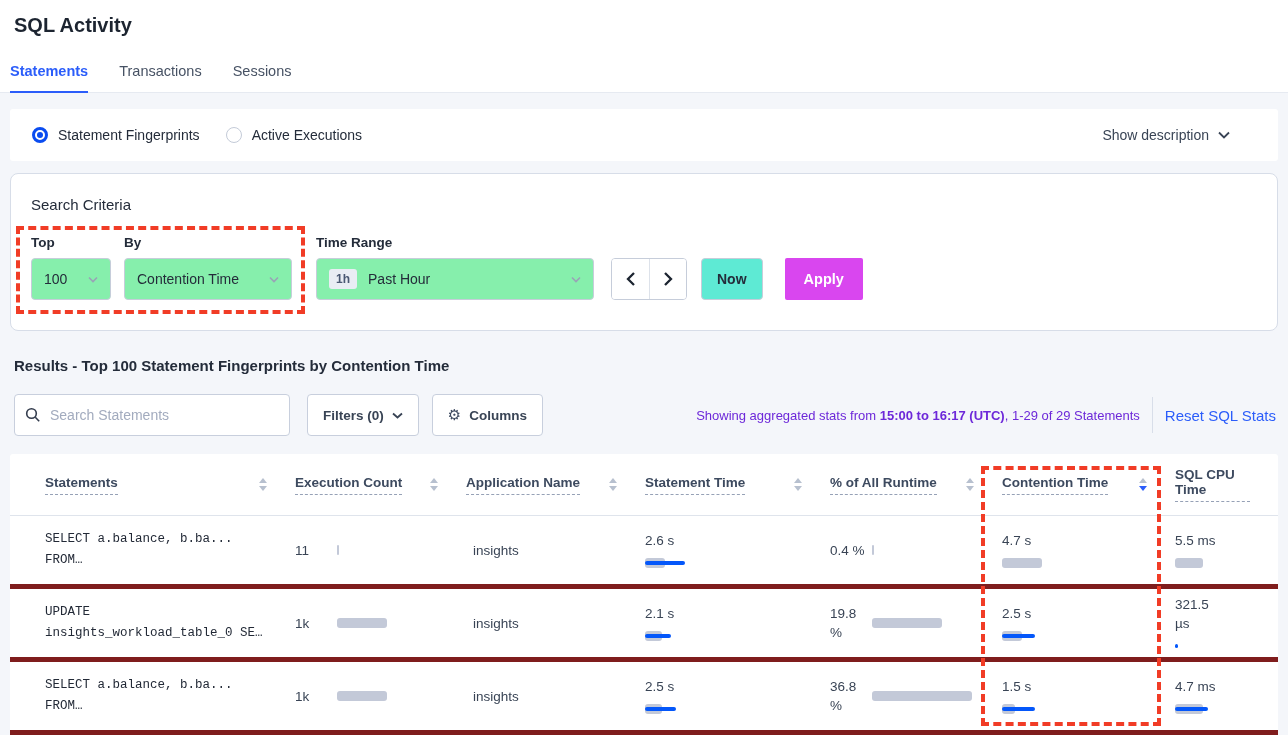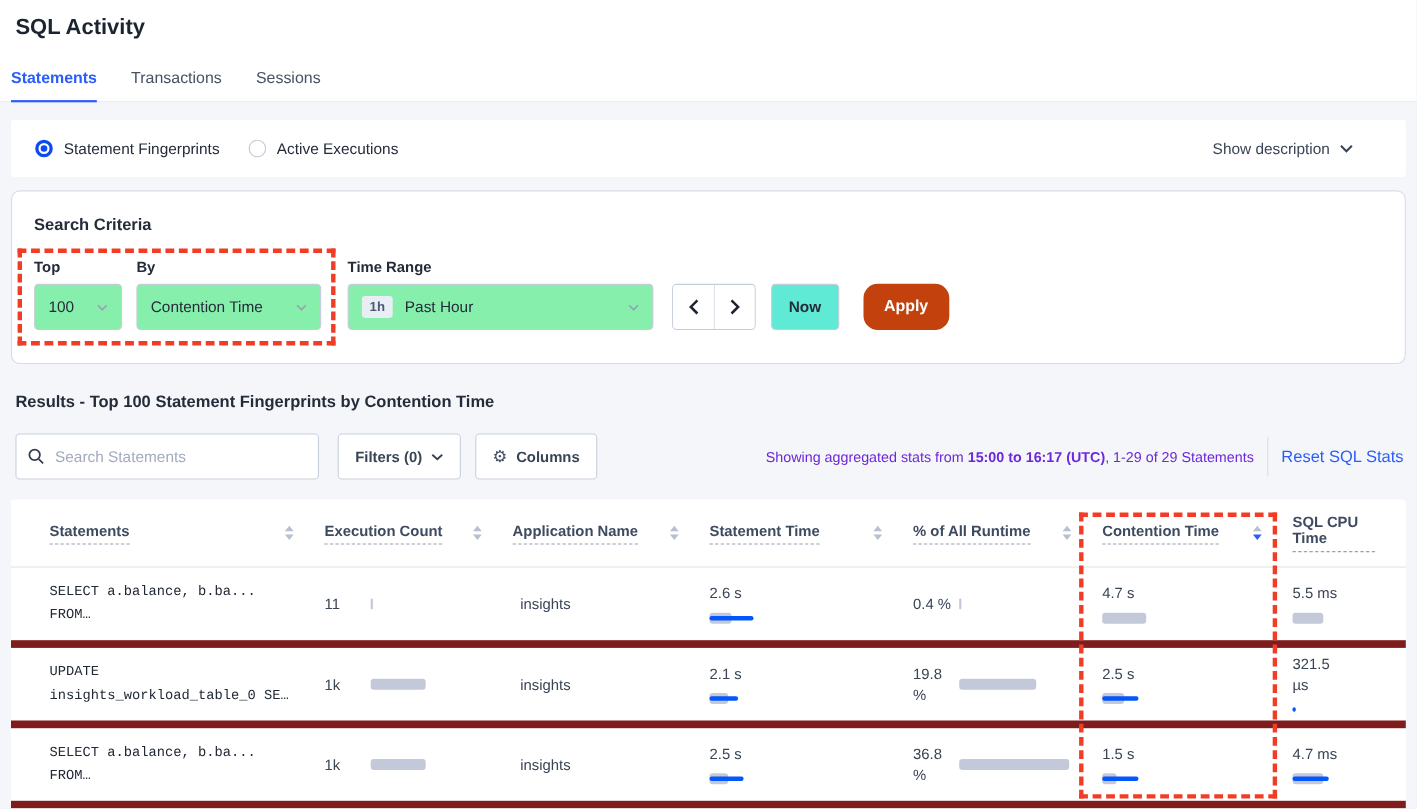--- a/index.html
+++ b/index.html
@@ -20,37 +20,37 @@
   
   .radio-card { background:#fff; height:52px; display:flex; align-items:center; padding:0 22px 0 22px; border-radius:3px; }
   .radio-opt { display:flex; align-items:center; gap:10px; font-size:14px; color:#242c3a; cursor:pointer; margin-right:26px; }
   .radio { width:16px; height:16px; border-radius:50%; background:#fff; border:1px solid #c4cbd8; position:relative; flex:0 0 16px; }
   .radio.checked { border:3px solid #0a4cf0; }
   .radio.checked::after { content:""; position:absolute; left:2px; top:2px; width:6px; height:6px; border-radius:50%; background:#0a4cf0; }
   .show-desc { margin-left:auto; display:flex; align-items:center; gap:9px; font-size:14px; color:#394455; padding-right:26px; cursor:pointer; }
 
   
   .search-card { background:#fff; border:1px solid #d7dde8; border-radius:8px; margin-top:12px; padding:22px 20px 30px; }
-  .sc-heading { font-size:15px; font-weight:bold; color:#242c3a; margin-bottom:22px; }
+  .sc-heading { font-size:15px; font-weight:normal; color:#242c3a; margin-bottom:22px; }
   .sc-row { display:flex; align-items:flex-end; }
   .field { display:flex; flex-direction:column; }
   .field-label { font-size:13.5px; font-weight:bold; color:#242c3a; margin-bottom:8px; }
   .select { height:42px; background:#86efac; border:1px solid #c6cdda; border-radius:4px; display:flex; align-items:center;
             justify-content:space-between; padding:0 12px; font-size:14px; color:#242c3a; cursor:pointer; }
   .f-top .select { width:80px; }
   .f-by { margin-left:13px; } .f-by .select { width:168px; }
   .f-time { margin-left:24px; } .f-time .select { width:278px; }
   .time-left { display:flex; align-items:center; gap:11px; }
   .badge-1h { background:#e9edf4; border-radius:3px; font-size:12px; font-weight:bold; color:#4a5873; padding:3px 7px; }
   .arrow-group { display:flex; margin-left:17px; height:42px; border:1px solid #c6cdda; border-radius:4px; background:#fff; overflow:hidden; }
   .arrow-btn { width:37px; display:flex; align-items:center; justify-content:center; background:#fff; border:none; cursor:pointer; }
   .arrow-btn + .arrow-btn { border-left:1px solid #dde2ea; }
   .btn-now { margin-left:14px; height:42px; padding:0 15px; background:#5eead4; border:1px solid #c6cdda; border-radius:4px;
              font-family:inherit; font-size:14px; font-weight:bold; color:#242c3a; cursor:pointer; }
-  .btn-apply { margin-left:22px; height:42px; padding:0 19px; background:#c2410c; border:none; border-radius:13px;
+  .btn-apply { margin-left:22px; height:42px; padding:0 19px; background:#d946ef; border:none; border-radius:2px;
                font-family:inherit; font-size:14.5px; font-weight:bold; color:#fff; cursor:pointer; }
 
   
   .results-heading { margin:26px 4px 20px; font-size:15px; font-weight:bold; color:#242c3a; }
   .results-controls { display:flex; align-items:center; padding:0 2px 0 4px; }
   .search-box { width:276px; height:42px; background:#fff; border:1px solid #c8cfdd; border-radius:4px;
                 display:flex; align-items:center; padding:0 10px; gap:9px; }
   .search-box input { border:none; outline:none; flex:1; font-family:inherit; font-size:14px; color:#242c3a; background:transparent; }
   .search-box input::placeholder { color:#a2abbe; }
   .btn-light { height:42px; background:#fff; border:1px solid #c8cfdd; border-radius:4px; display:flex; align-items:center;
@@ -66,21 +66,21 @@
   
   .table-card { background:#fff; margin-top:18px; min-height:281px; border-radius:3px 3px 0 0; }
   .trow { display:grid; grid-template-columns:250px 171px 179px 185px 172px 173px 1fr; padding-left:35px; align-items:center; }
   .thead { height:62px; border-bottom:1px solid #dfe4ec; }
   .th { display:flex; align-items:center; justify-content:space-between; padding-right:28px; cursor:pointer; }
   .th-label { font-size:13.5px; font-weight:bold; color:#3d4a5f; border-bottom:1px dashed #96a1b6; padding-bottom:4px; }
   .sort { display:flex; flex-direction:column; gap:3px; }
   .caret-up { width:0; height:0; border-left:4px solid transparent; border-right:4px solid transparent; border-bottom:5px solid #b7c0cf; }
   .caret-down { width:0; height:0; border-left:4px solid transparent; border-right:4px solid transparent; border-top:5px solid #b7c0cf; }
   .caret-down.active { border-top-color:#2b5dfa; }
-  .drow { height:73px; border-bottom:7px solid #7f1d1d; }
+  .drow { height:73px; border-bottom:5px solid #7f1d1d; }
   .stmt { font-family:"Liberation Mono","DejaVu Sans Mono",monospace; font-size:12.5px; color:#222936; line-height:21px;
           padding-right:10px; cursor:pointer; }
   .val { font-size:13.5px; color:#394455; line-height:19px; }
   .bar { position:relative; height:12px; }
   .bar-gray { position:absolute; left:0; top:1px; height:10px; border-radius:3px; background:#c3c9d8; }
   .bar-line { position:absolute; left:0; top:4px; height:4px; border-radius:2px; background:#0457fa; }
   .stacked { padding-right:26px; }
   .stacked .bar { margin-top:7px; }
   .cpu-cell .val { max-width:52px; }
   .inline-cell { display:flex; align-items:center; padding-right:26px; }

